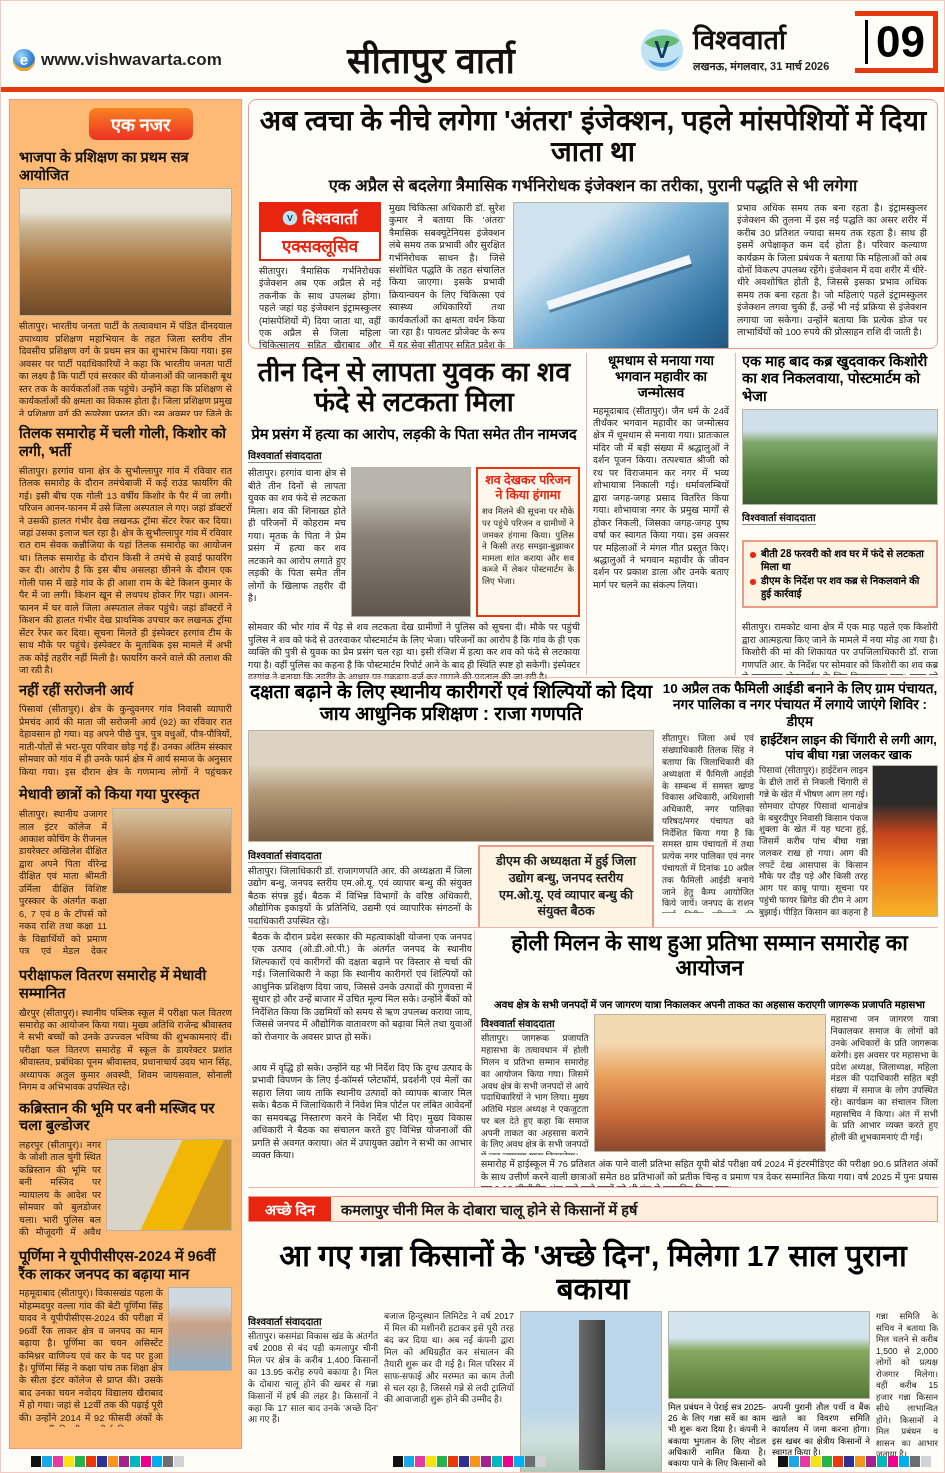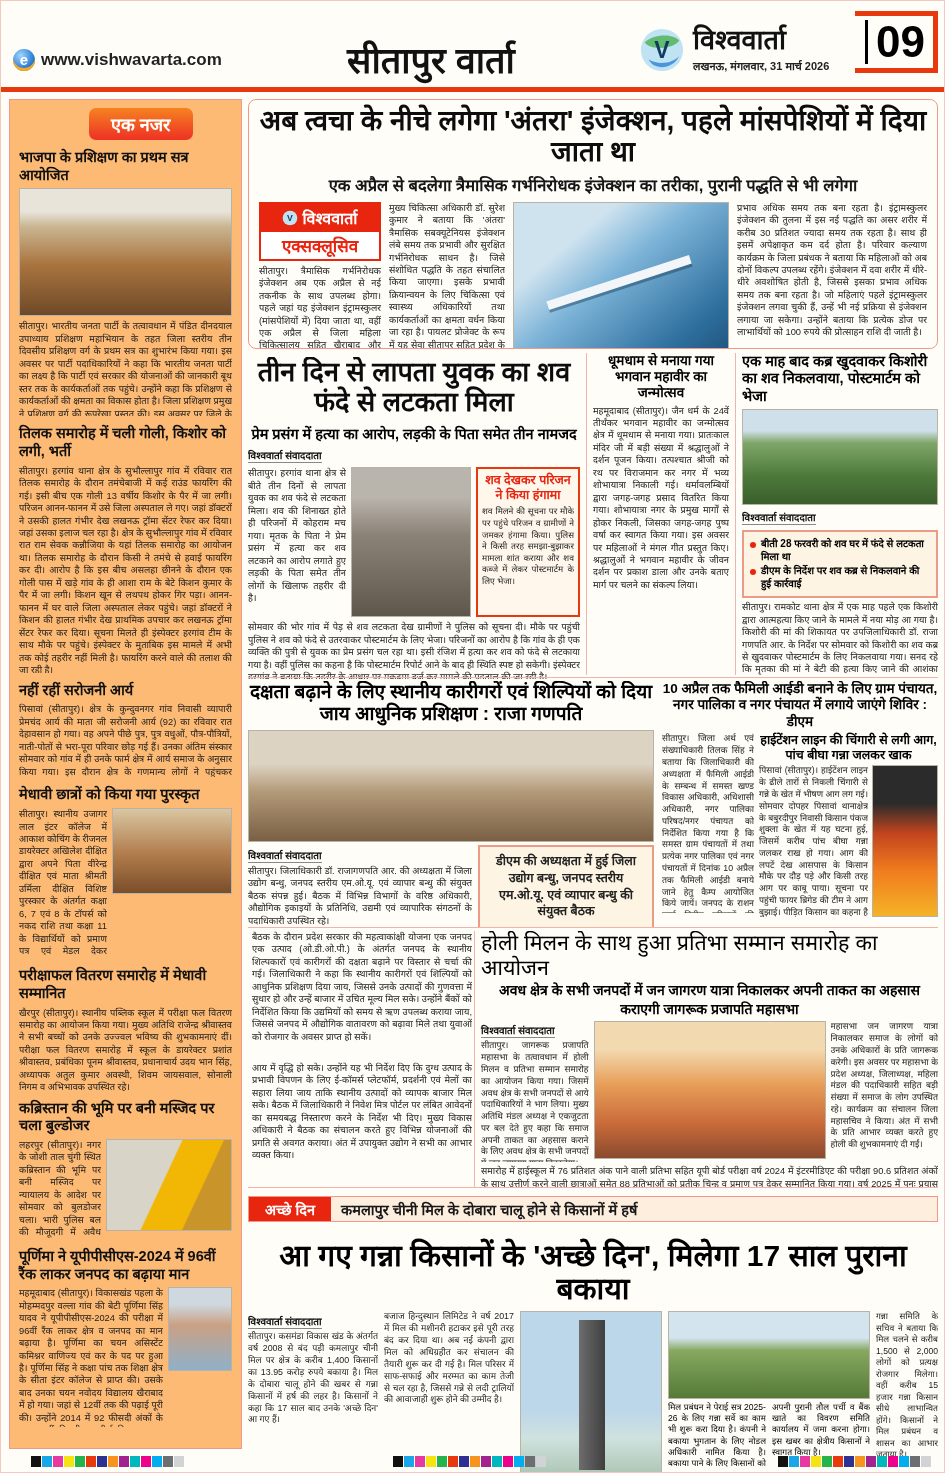--- a/index.html
+++ b/index.html
@@ -51,21 +51,21 @@
   .missing .subhead { font-size:14.5px; font-weight:800; text-align:center; margin:6px 0 2px; }
   .m-row { display:flex; gap:5px; margin-top:2px; }
   .m-photo { width:120px; height:150px; background:linear-gradient(180deg,#b9b4ac 0 20%,#8c8378 45%,#5f564c 100%); }
   .m-box { width:104px; border:2px solid #e8380d; background:#fff7ec; padding:4px; }
   .m-box-title { color:#e8250f; font-weight:800; font-size:12.5px; text-align:center; line-height:1.2; margin-bottom:3px; }
   .mahavir { position:absolute; left:338px; top:0; width:150px; height:100%; border-left:1px solid #f2b3a8; border-right:1px solid #f2b3a8; padding:0 6px; overflow:hidden; }
   .mahavir h3 { font-size:13.5px; font-weight:800; text-align:center; line-height:1.2; margin-bottom:3px; }
   .exhume { position:absolute; left:494px; top:0; width:196px; height:100%; overflow:hidden; }
   .exhume h3 { font-size:14.5px; font-weight:800; line-height:1.2; }
   .ex-photo { width:100%; height:96px; margin:4px 0 2px; background:linear-gradient(180deg,#cfe0ea 0 22%,#7fa668 35%,#4c7a3a 70%,#3a5e2c 100%); }
-  .ex-box { border:2px solid #eb9b86; background:#fdf4e3; padding:4px 6px; margin:3px 0; }
+  .ex-box { border:2px solid #eb9b86; background:#fdf4e3; padding:4px 6px; margin:13px 0; }
   .ex-box li { list-style:none; font-size:10px; font-weight:800; line-height:1.25; margin:2px 0; padding-left:11px; position:relative; }
   .ex-box li::before { content:""; position:absolute; left:0; top:4px; width:6px; height:6px; border-radius:50%; background:#e8250f; }
 
   .band-c { top:676px; height:248px; border-top:1px solid #f2b3a8; padding-top:3px; }
   .skill-top { position:absolute; left:0; top:3px; width:406px; height:100%; overflow:hidden; }
   .skill-top h2 { font-size:19px; font-weight:800; text-align:center; line-height:1.18; }
   .s-photo { width:100%; height:112px; margin:4px 0 3px; background:linear-gradient(180deg,#ddd3c2 0 30%,#b39a78 55%,#7a5f44 100%); }
   .s-row2 { display:flex; gap:6px; }
   .s-left { width:224px; }
   .s-box { flex:1; border:2px solid #eb9b86; background:#fdf4e3; padding:6px; font-size:12.5px; font-weight:800; text-align:center; line-height:1.35; color:#222; height:84px; overflow:hidden; }
@@ -74,22 +74,22 @@
   .ff-row { display:flex; gap:5px; margin-top:3px; }
   .f-body { width:92px; font-size:8.8px; }
   .fire { flex:1; }
   .fire h4 { font-size:12.5px; font-weight:800; text-align:center; line-height:1.2; margin-bottom:2px; }
   .fire-row { display:flex; gap:4px; }
   .fire-photo { width:66px; height:152px; background:linear-gradient(180deg,#2b2b2b 0 25%,#c2451e 45%,#f07c1e 70%,#f5b327 100%); }
 
   .band-d { top:926px; height:258px; border-top:1px solid #f2b3a8; padding-top:3px; }
   .skill-bottom { position:absolute; left:4px; top:3px; width:220px; height:100%; overflow:hidden; }
   .holi { position:absolute; left:226px; top:3px; width:464px; height:100%; overflow:hidden; border-left:1px solid #f2b3a8; padding-left:6px; }
-  .holi h2 { font-size:21.5px; font-weight:400; line-height:1.15; }
-  .holi .subhead { font-size:14px; font-weight:800; text-align:center; margin:0 0 3px; }
+  .holi h2 { font-size:21.5px; font-weight:700; text-align:center; line-height:1.15; }
+  .holi .subhead { font-size:10px; font-weight:800; text-align:center; margin:17px 0 3px; }
   .h-row { display:flex; gap:5px; }
   .h-photo { width:232px; height:138px; background:linear-gradient(180deg,#f3d9b0 0 20%,#e8a05a 45%,#c96a3a 75%,#8a4a2e 100%); }
   .h-col { flex:1; font-size:8.8px; }
   .h-bottom { margin-top:3px; }
 
   .band-e { top:1186px; height:262px; border-top:1px solid #f2b3a8; padding-top:8px; }
   .strip { display:flex; align-items:stretch; border:1px solid #f0988c; background:#fdeedd; height:26px; margin-bottom:4px; }
   .kicker { background:#e8250f; color:#fff; font-weight:800; font-size:14.5px; padding:0 16px; display:flex; align-items:center; }
   .strip-text { font-weight:800; font-size:14.5px; color:#181818; display:flex; align-items:center; padding:0 10px; }
   .ganna-head { font-size:30px; font-weight:800; text-align:center; line-height:1.1; margin:17px 0 6px; }

